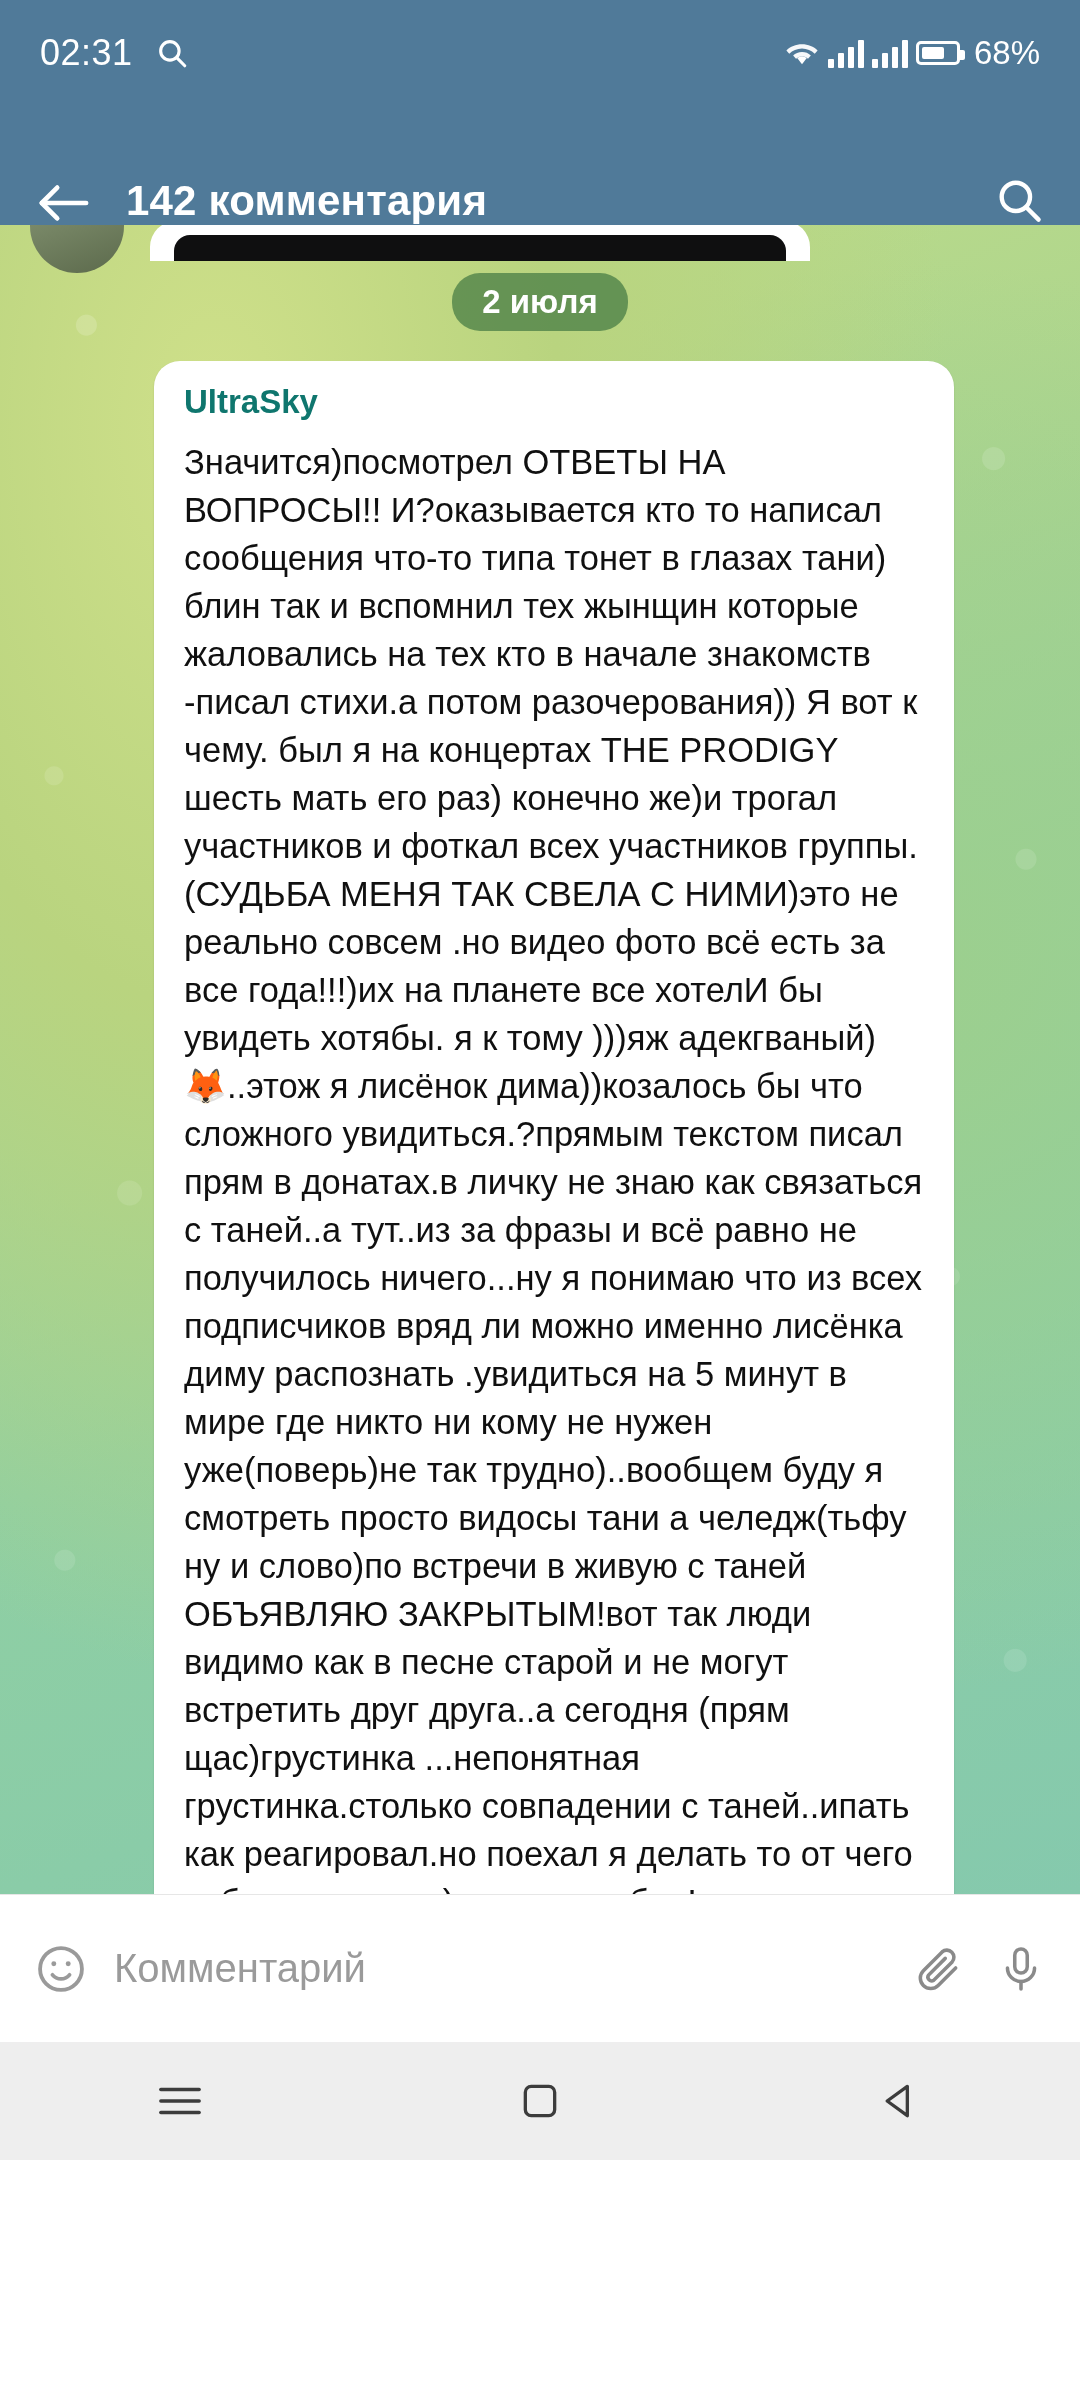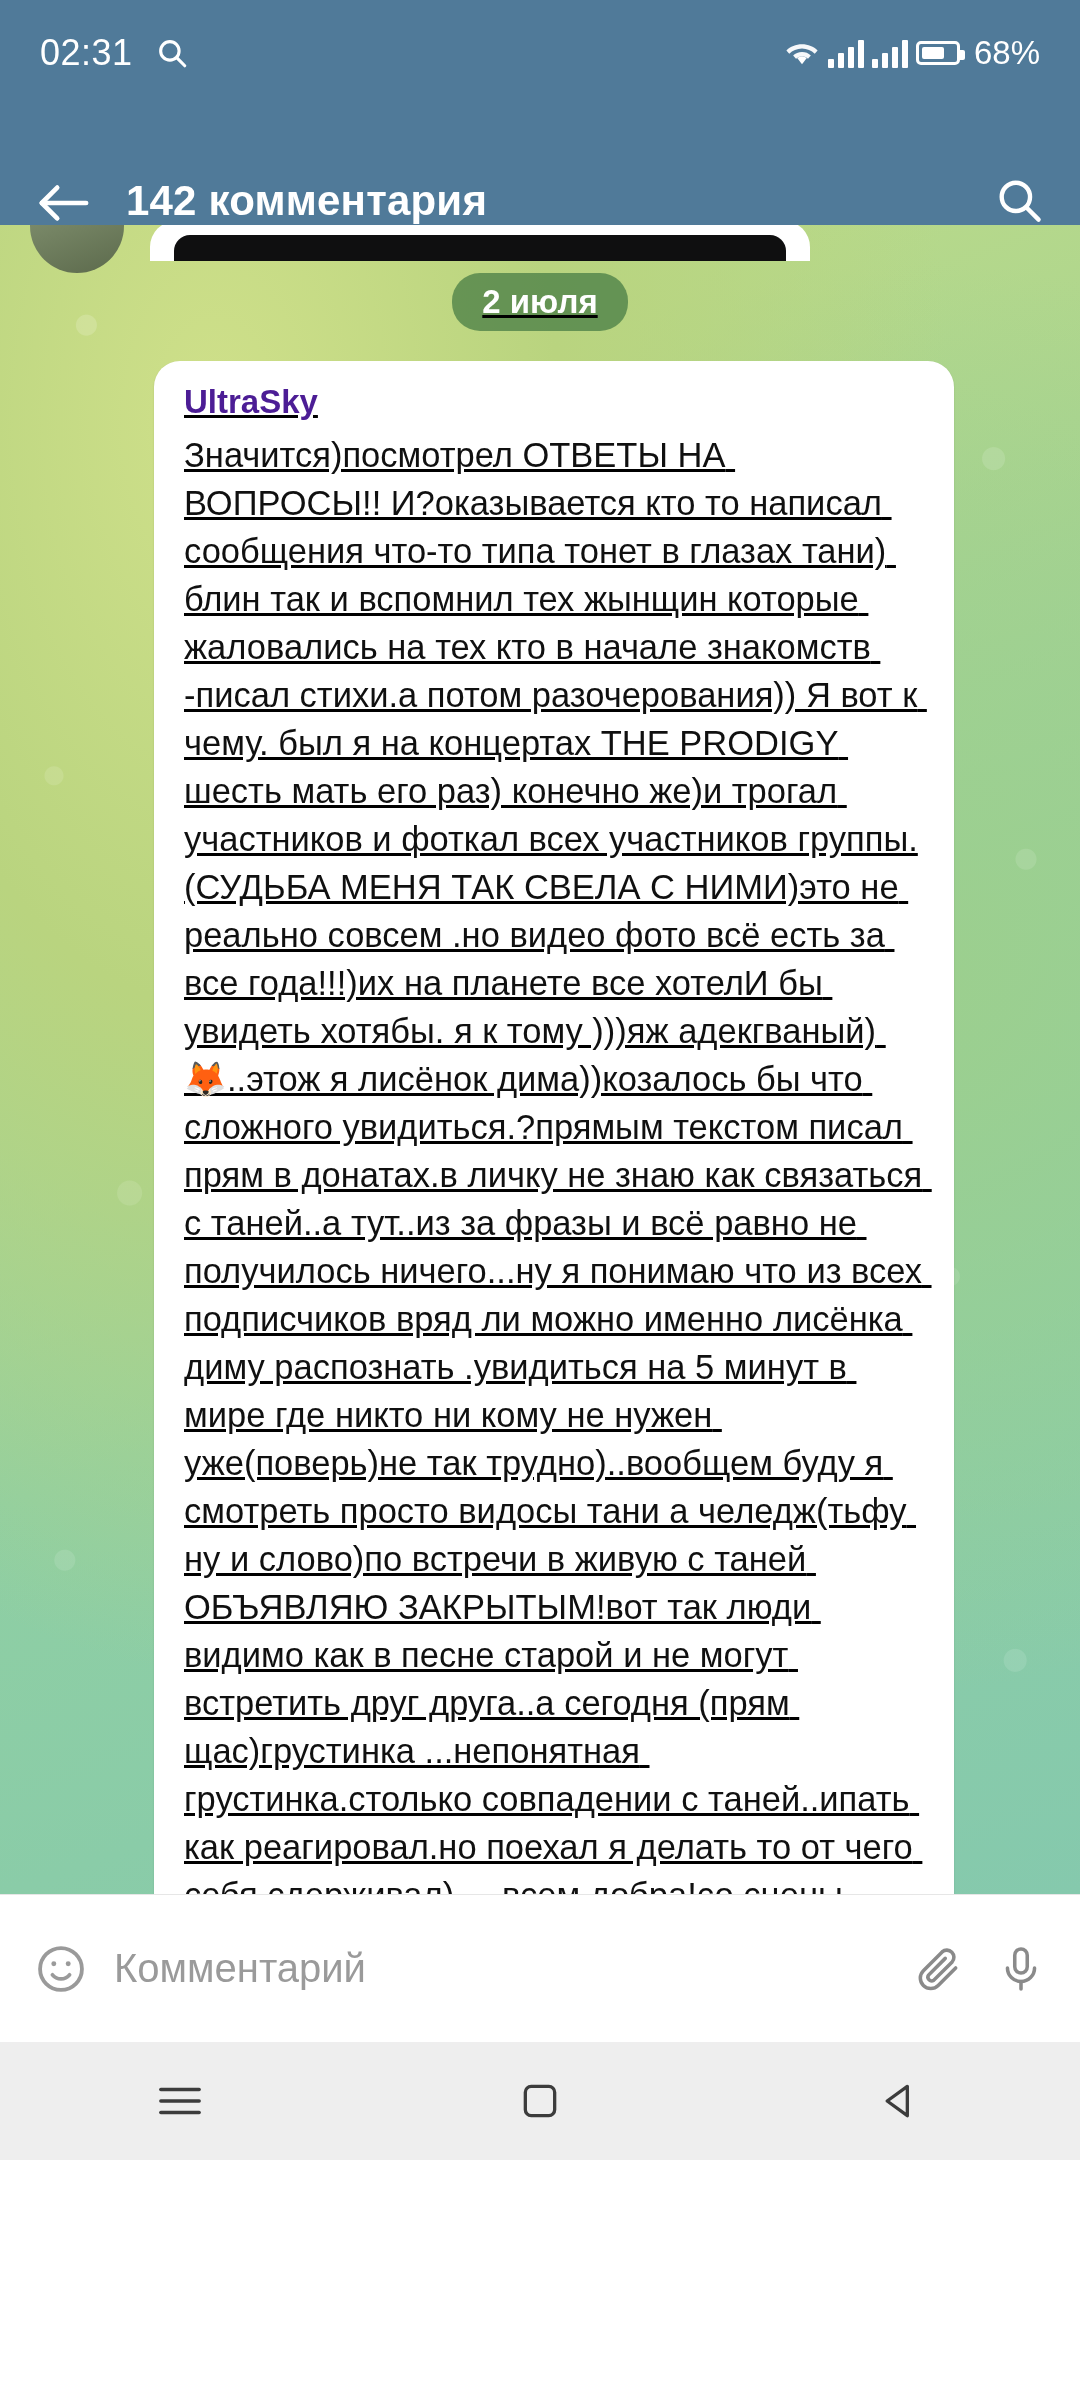--- a/index.html
+++ b/index.html
@@ -113,21 +113,20 @@
       radial-gradient(circle at 12% 58%, rgba(255,255,255,.5) 0 12px, transparent 13px),
       radial-gradient(circle at 88% 63%, rgba(255,255,255,.5) 0 9px, transparent 10px),
       radial-gradient(circle at 6% 80%, rgba(255,255,255,.5) 0 10px, transparent 11px),
       radial-gradient(circle at 94% 86%, rgba(255,255,255,.5) 0 11px, transparent 12px),
       radial-gradient(circle at 50% 95%, rgba(255,255,255,.4) 0 9px, transparent 10px);
     pointer-events: none;
   }
   .chat-scroll {
     position: absolute; inset: 0;
     padding: 0 0 14px 0;
-    text-decoration: underline;
   }
 
   
   .cutoff-bubble {
     position: absolute; top: -4px; left: 150px;
     width: 660px; height: 40px;
     background: #ffffff; border-radius: 26px 26px 0 0;
     overflow: hidden;
   }
   .cutoff-bubble .inner {
@@ -153,21 +152,21 @@
 
   .msg-row { display: flex; padding: 0 34px; margin-top: 30px; }
   .bubble {
     background: #ffffff;
     border-radius: 26px;
     padding: 22px 26px 16px 30px;
     position: relative;
     box-shadow: 0 1px 2px rgba(0,0,0,.12);
   }
   .bubble.wide { width: 800px; margin-left: 120px; }
-  .sender { color: #4c1d95; font-size: 33px; font-weight: 600; margin-bottom: 10px; }
+  .sender { color: #0f766e; font-size: 33px; font-weight: 600; margin-bottom: 17px; }
   .body {
     color: #101010;
     font-size: 34.5px;
     line-height: 48px;
     white-space: pre-wrap;
     word-wrap: break-word;
   }
 
   
   .composer {

